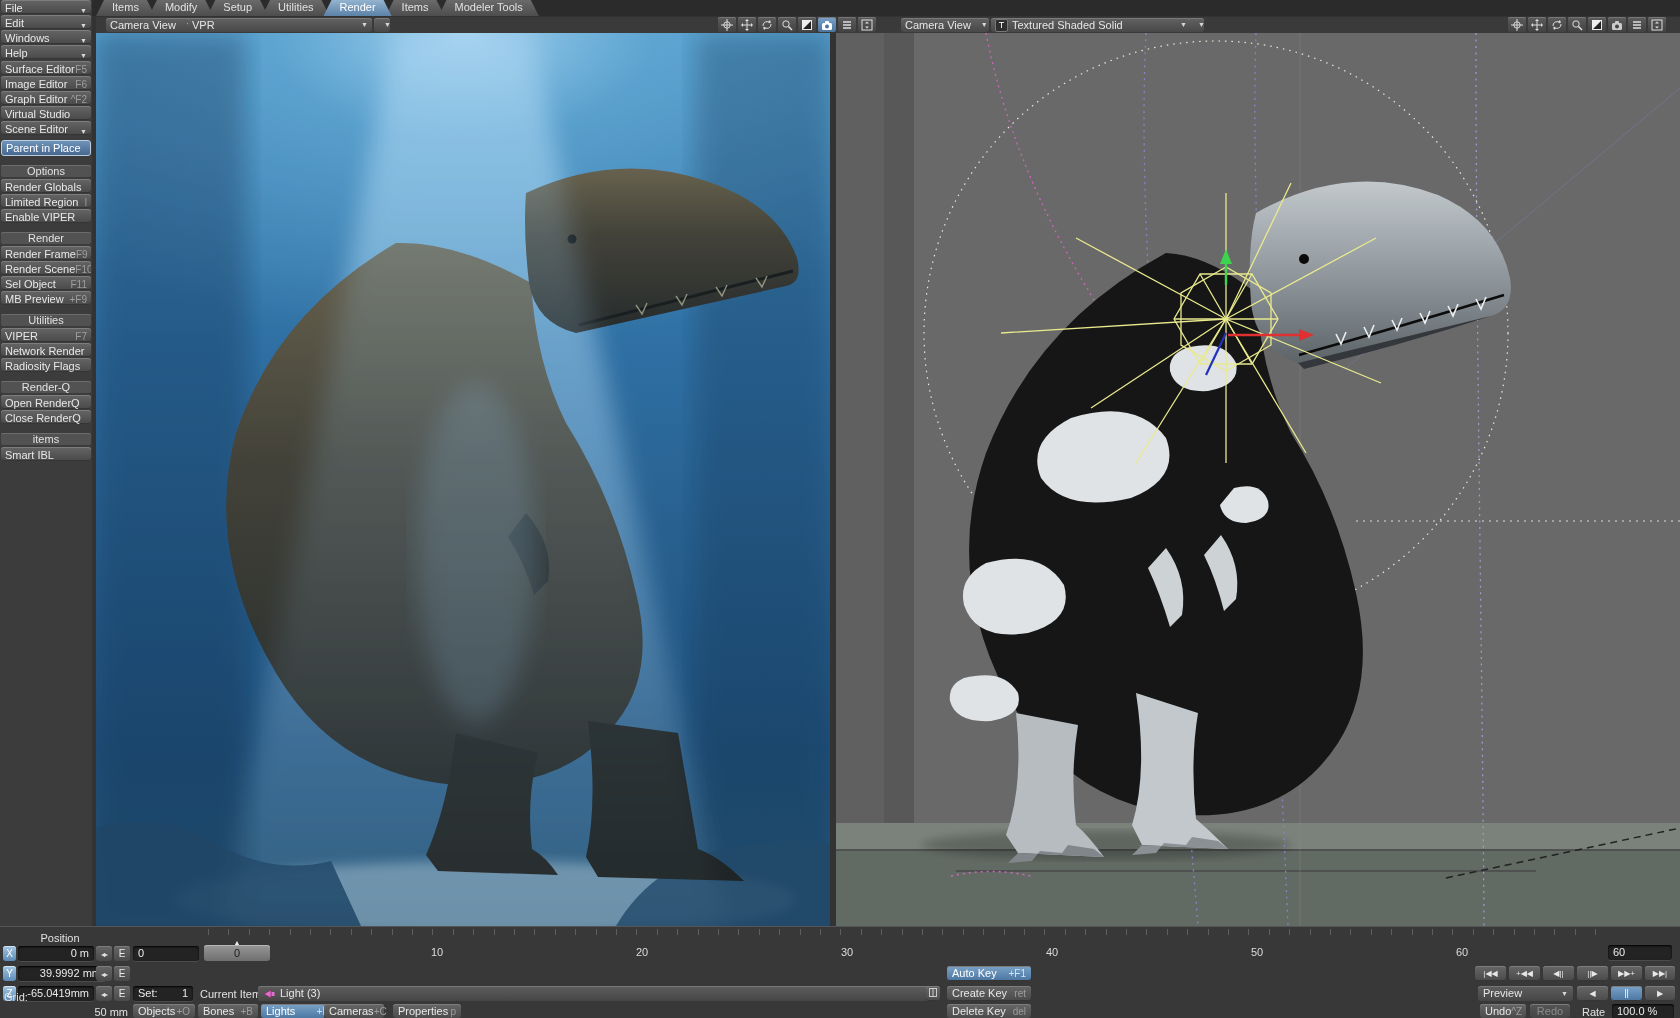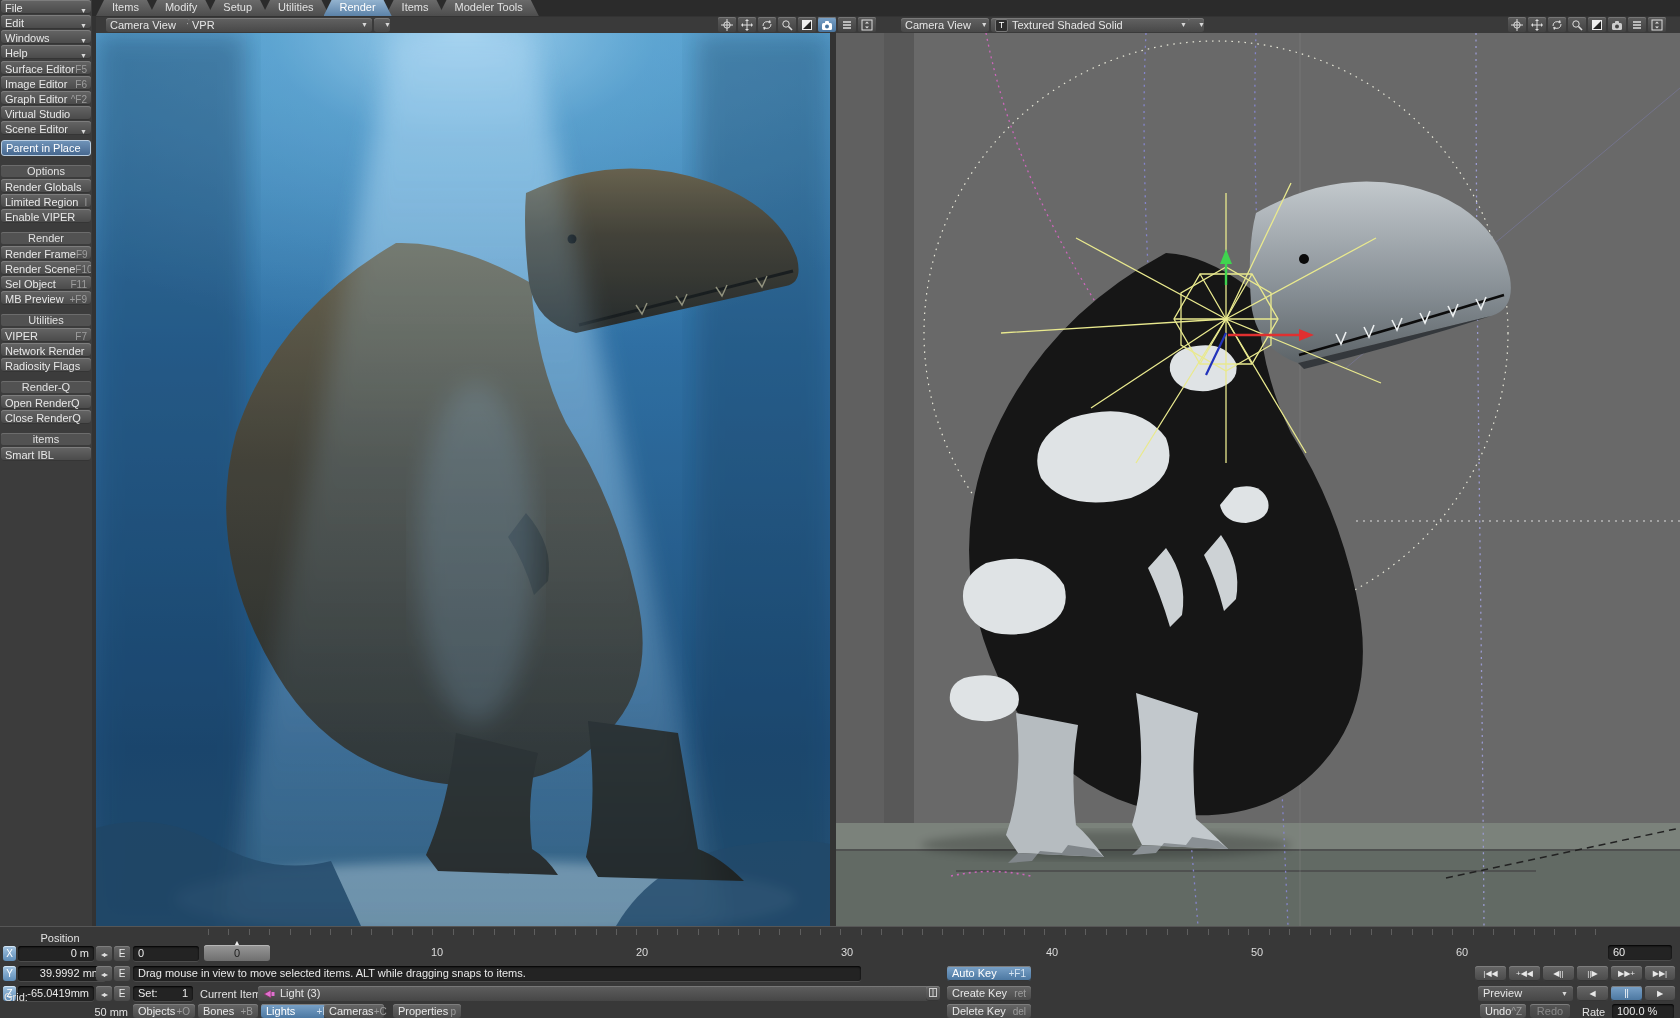--- a/index.html
+++ b/index.html
@@ -427,21 +427,20 @@
     <div class="axis" style="left:3px;top:20px;">X</div>
     <div class="fld right" style="left:18px;top:20px;width:76px;padding-left:33px;">0 m</div>
     <div class="spin" style="left:96px;top:20px;"></div>
     <div class="ebtn" style="left:114px;top:20px;">E</div>
     <div class="fld" style="left:133px;top:20px;width:66px;">0</div>
 
     <div class="axis" style="left:3px;top:40px;">Y</div>
     <div class="fld right" style="left:18px;top:40px;width:88px;">39.9992 mm</div>
     <div class="spin" style="left:96px;top:40px;"></div>
     <div class="ebtn" style="left:114px;top:40px;">E</div>
-    <div class="fld" style="left:133px;top:40px;width:728px;">Drag mouse in view to move selected items. ALT while dragging snaps to items.</div>
 
     <div class="axis" style="left:3px;top:60px;">Z</div>
     <div class="fld right" style="left:18px;top:60px;width:76px;">-65.0419mm</div>
     <div class="spin" style="left:96px;top:60px;"></div>
     <div class="ebtn" style="left:114px;top:60px;">E</div>
 
     <div class="fld flt" style="left:133px;top:60px;width:60px;">
       <span>Set:</span>
       <span>1</span>
     </div>

